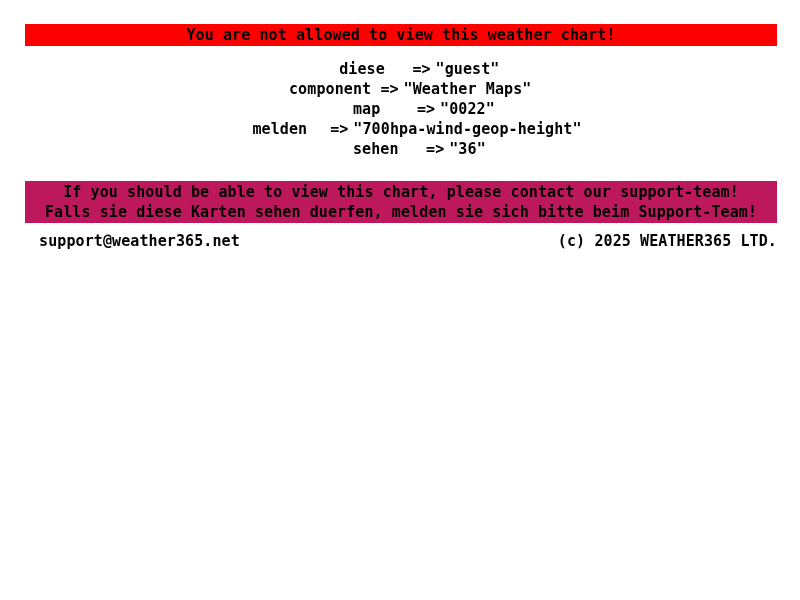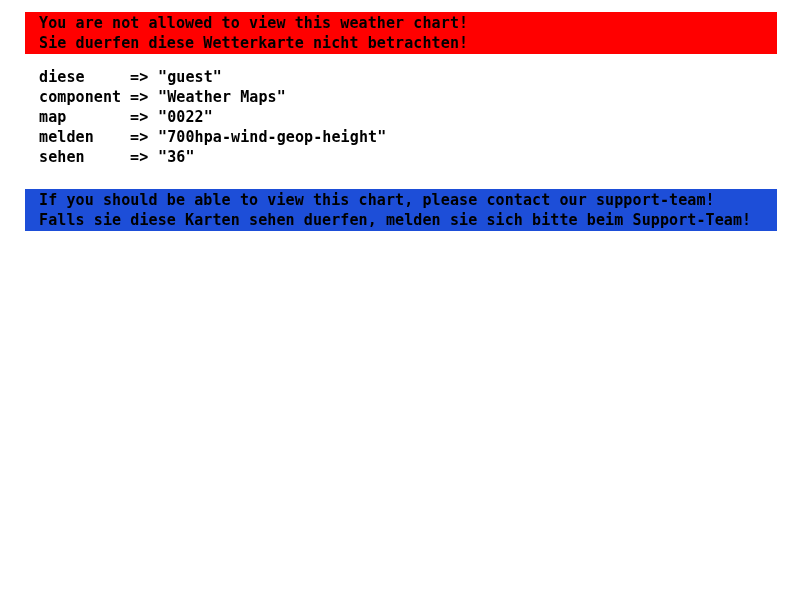--- a/index.html
+++ b/index.html
@@ -13,21 +13,22 @@
     height: 600px;
     font-family: "DejaVu Sans Mono", "Liberation Mono", monospace;
     font-weight: bold;
     font-size: 15px;
     letter-spacing: 0.1px;
     color: #000000;
   }
   .content {
     margin-left: 25px;
     width: 752px;
-    padding-top: 12px;
+    padding-top: 24px;
+    text-align: center;
   }
   .banner {
     width: 100%;
     padding: 1px 14px;
     line-height: 20px;
     white-space: nowrap;
     overflow: hidden;
   }
   .banner-error { background: #ff0000; }
   .banner-info  { background: #00ff00; }
@@ -58,21 +59,20 @@
     cursor: pointer;
   }
 </style>
 </head>
 <body>
 
 <div class="content">
 
   <div class="banner banner-error" style="background-color: rgb(255, 0, 0);">
     <div>You are not allowed to view this weather chart!</div>
-    <div>Sie duerfen diese Wetterkarte nicht betrachten!</div>
   </div>
 
   <div class="params">
     <div class="param-row">
       <span class="param-key">diese</span><span class="param-arrow">=&gt;</span><span class="param-value">"guest"</span>
     </div>
     <div class="param-row">
       <span class="param-key">component</span><span class="param-arrow">=&gt;</span><span class="param-value">"Weather Maps"</span>
     </div>
     <div class="param-row">
@@ -80,20 +80,24 @@
     </div>
     <div class="param-row">
       <span class="param-key">melden</span><span class="param-arrow">=&gt;</span><span class="param-value">"700hpa-wind-geop-height"</span>
     </div>
     <div class="param-row">
       <span class="param-key">sehen</span><span class="param-arrow">=&gt;</span><span class="param-value">"36"</span>
     </div>
   </div>
 
   <div class="banner-info-wrap">
-    <div class="banner banner-info" style="background-color: #1d4ed8;">
+    <div class="banner banner-info" style="background-color: #be185d;">
       <div>If you should be able to view this chart, please contact our support-team!</div>
       <div>Falls sie diese Karten sehen duerfen, melden sie sich bitte beim Support-Team!</div>
     </div>
   </div>
 
+  <div class="footer">
+    <span class="email-link">support@weather365.net</span>
+    <span>(c) 2025 WEATHER365 LTD.</span>
+  </div>
 
 </div>
 
 </body></html>

